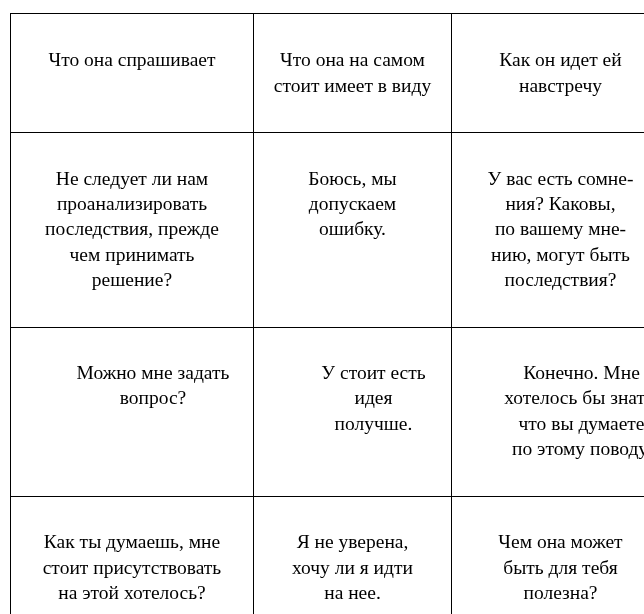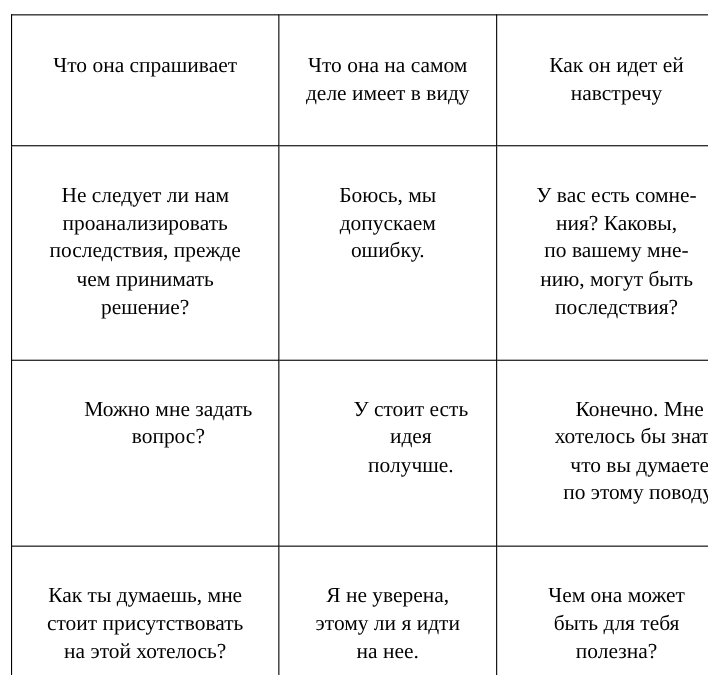--- a/index.html
+++ b/index.html
@@ -74,21 +74,21 @@
 <div class="page">
 
   <table class="comparison-table">
     <thead>
       <tr>
         <th class="col-ask">
           <span class="cell-text">Что она спрашивает</span>
         </th>
         <th class="col-mean">
           <span class="cell-text">Что она на самом
-деле имеет в виду</span>
+стоит имеет в виду</span>
         </th>
         <th class="col-meet">
           <span class="cell-text">Как он идет ей
 навстречу</span>
         </th>
       </tr>
     </thead>
     <tbody>
 
       <tr class="data-row-1">
@@ -131,21 +131,21 @@
       </tr>
 
       <tr class="data-row-3">
         <td class="col-ask">
           <span class="cell-text">Как ты думаешь, мне
 стоит присутствовать
 на этой хотелось?</span>
         </td>
         <td class="col-mean">
           <span class="cell-text">Я не уверена,
-этому ли я идти
+хочу ли я идти
 на нее.</span>
         </td>
         <td class="col-meet">
           <span class="cell-text">Чем она может
 быть для тебя
 полезна?</span>
         </td>
       </tr>
 
     </tbody>

